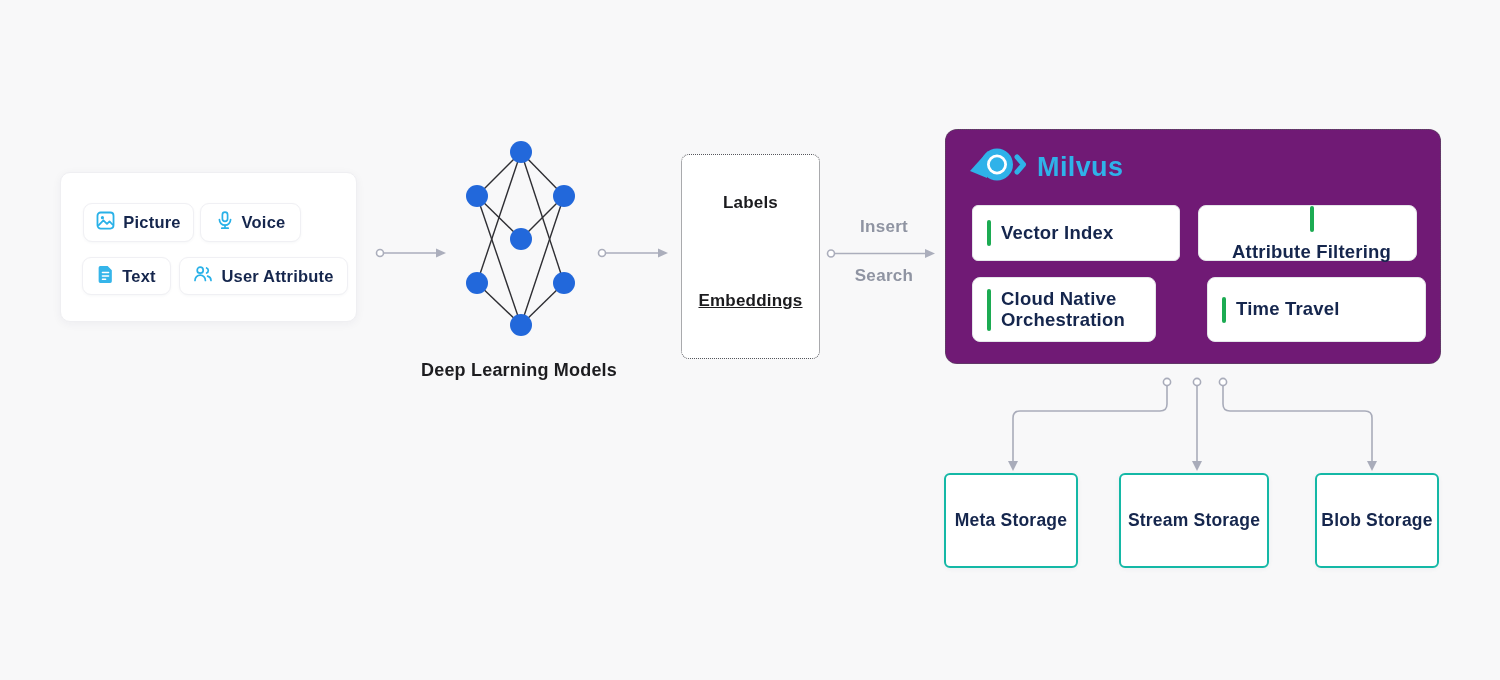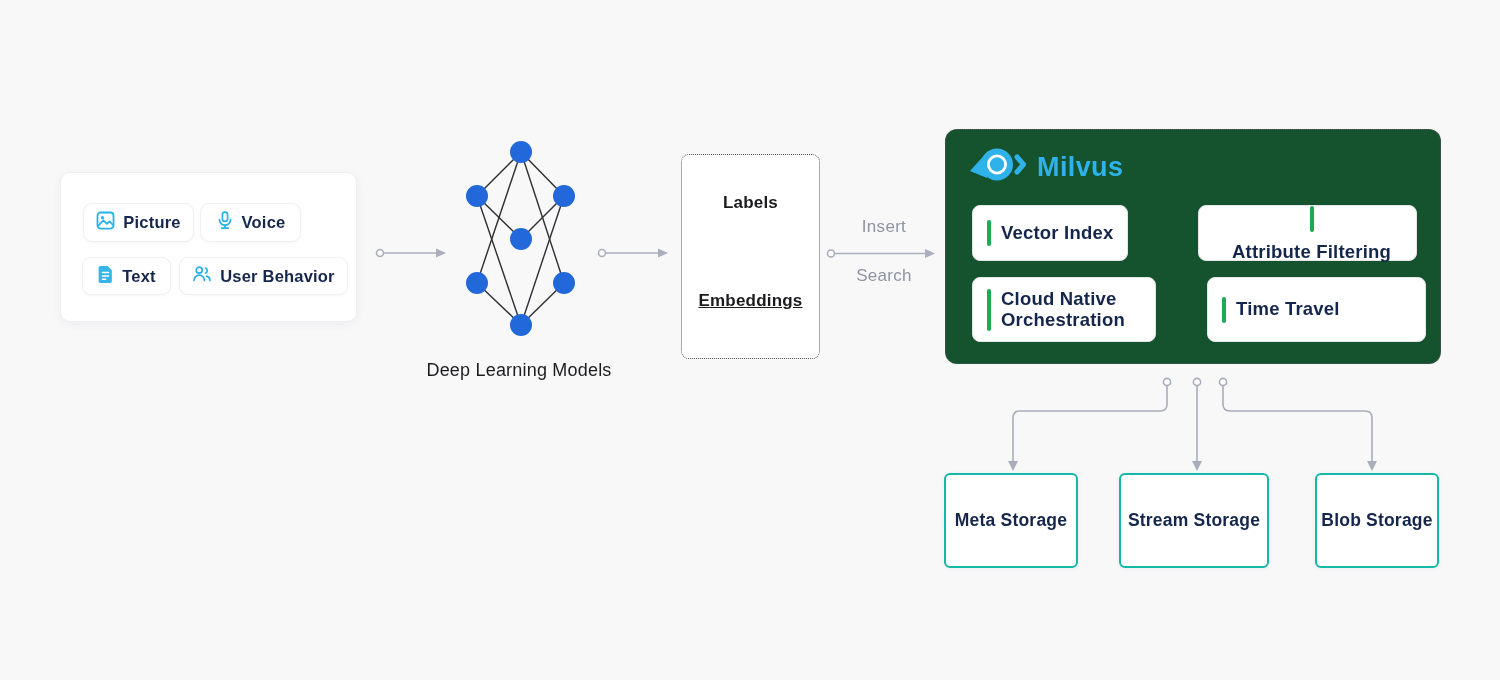--- a/index.html
+++ b/index.html
@@ -20,47 +20,47 @@
   .pill-voice   { left:139px; top:30px; width:101px; height:39px; }
   .pill-text    { left:21px; top:84px; width:89px; height:38px;align-items:center; }
   .pill-user    { left:118px; top:84px; width:169px; height:38px; }
 
   
   .flow-arrow { position:absolute; }
 
   
   .network { position:absolute; left:455px; top:134px; }
   .dlm-label { position:absolute; left:399px; top:360px; width:240px; text-align:center;
-    font-size:18px; font-weight:400; color:#1d1d20; letter-spacing:.2px; }
+    font-size:18px; font-weight:700; color:#1d1d20; letter-spacing:.2px; }
 
   
   .labels-box { position:absolute; left:681px; top:154px; width:139px; height:205px;
     background:#fff; border:1px dotted #55565c; border-radius:8px; }
   .labels-box .line { position:absolute; left:0; width:100%; text-align:center;
     font-size:17px; font-weight:700; color:#1b1b1e; letter-spacing:.2px; }
   .line-labels { top:38px; }
   .line-embeddings { top:136px;text-decoration:underline; }
 
   
   .io-label { position:absolute; width:110px; text-align:center; color:#8f94a2;
-    font-size:17px; font-weight:400; letter-spacing:.3px; }
+    font-size:17px; font-weight:700; letter-spacing:.3px; }
   .insert-label { left:829px; top:217px; }
   .search-label { left:829px; top:266px; }
 
   
   .milvus-panel { position:absolute; left:945px; top:129px; width:496px; height:235px;
-    background:#14532d; border:1px dotted #55565c; border-radius:12px; }
+    background:#701a75; border:1px dotted #55565c; border-radius:12px; }
   .milvus-logo { position:absolute; left:24px; top:15px; display:flex; align-items:center; gap:9px; }
   .milvus-wordmark { font-size:27px; font-weight:800; color:#2fb2e9; letter-spacing:.4px; }
   .feature-card { position:absolute; background:#fff; border:1px solid #e4e5e9; border-radius:8px;
     display:flex; align-items:center; gap:10px; padding-left:14px; padding-right:6px;
     font-size:18.5px; font-weight:700; color:#15264d; line-height:1.12; letter-spacing:.2px; }
   .green-bar { flex:0 0 auto; width:4px; height:26px; border-radius:2px; background:#1cab52; }
   .green-bar.tall { height:42px; }
-  .fc-1 { left:26px;  top:75px;  width:156px; height:56px; }
+  .fc-1 { left:26px;  top:75px;  width:208px; height:56px;border-radius:6px; }
   .fc-2 { left:252px; top:75px;  width:219px; height:56px;flex-direction:column; }
   .fc-3 { left:26px;  top:147px; width:184px; height:65px; }
   .fc-4 { left:261px; top:147px; width:219px; height:65px; }
 
   
   .connectors { position:absolute; left:940px; top:374px; }
 
   
   .storage-box { position:absolute; top:473px; height:95px; background:#fff;
     border:2px solid #14b8a6; border-radius:6px; box-shadow:0 1px 5px rgba(30,40,70,.05);
@@ -112,21 +112,21 @@
     </div>
     <div class="pill pill-user">
       <span>
         <svg width="20" height="18" viewBox="0 0 20 18">
             <circle cx="7.2" cy="5.2" r="3" fill="none" stroke="#29b1e8" stroke-width="1.7"></circle>
             <path d="M2 15.4 a5.2 5.2 0 0 1 10.4 0" fill="none" stroke="#29b1e8" stroke-width="1.7" stroke-linecap="round"></path>
             <path d="M13.6 3 a2.7 2.7 0 0 1 0 5" fill="none" stroke="#29b1e8" stroke-width="1.7" stroke-linecap="round"></path>
             <path d="M14.6 11.2 a4.4 4.4 0 0 1 3.4 4.2" fill="none" stroke="#29b1e8" stroke-width="1.7" stroke-linecap="round"></path>
           </svg>
       </span>
-      <span>User Behavior</span>
+      <span>User Attribute</span>
     </div>
   </div>
 
   <svg class="flow-arrow" style="left:374px; top:245px;" width="78" height="16">
     <circle cx="6" cy="8" r="3.5" fill="#fff" stroke="#abaebc" stroke-width="1.6"></circle>
     <line x1="10" y1="8" x2="64" y2="8" stroke="#abaebc" stroke-width="1.6"></line>
     <path d="M62 3.6 L72 8 L62 12.4 Z" fill="#abaebc"></path>
   </svg>
 
   <svg class="network" width="135" height="210">

